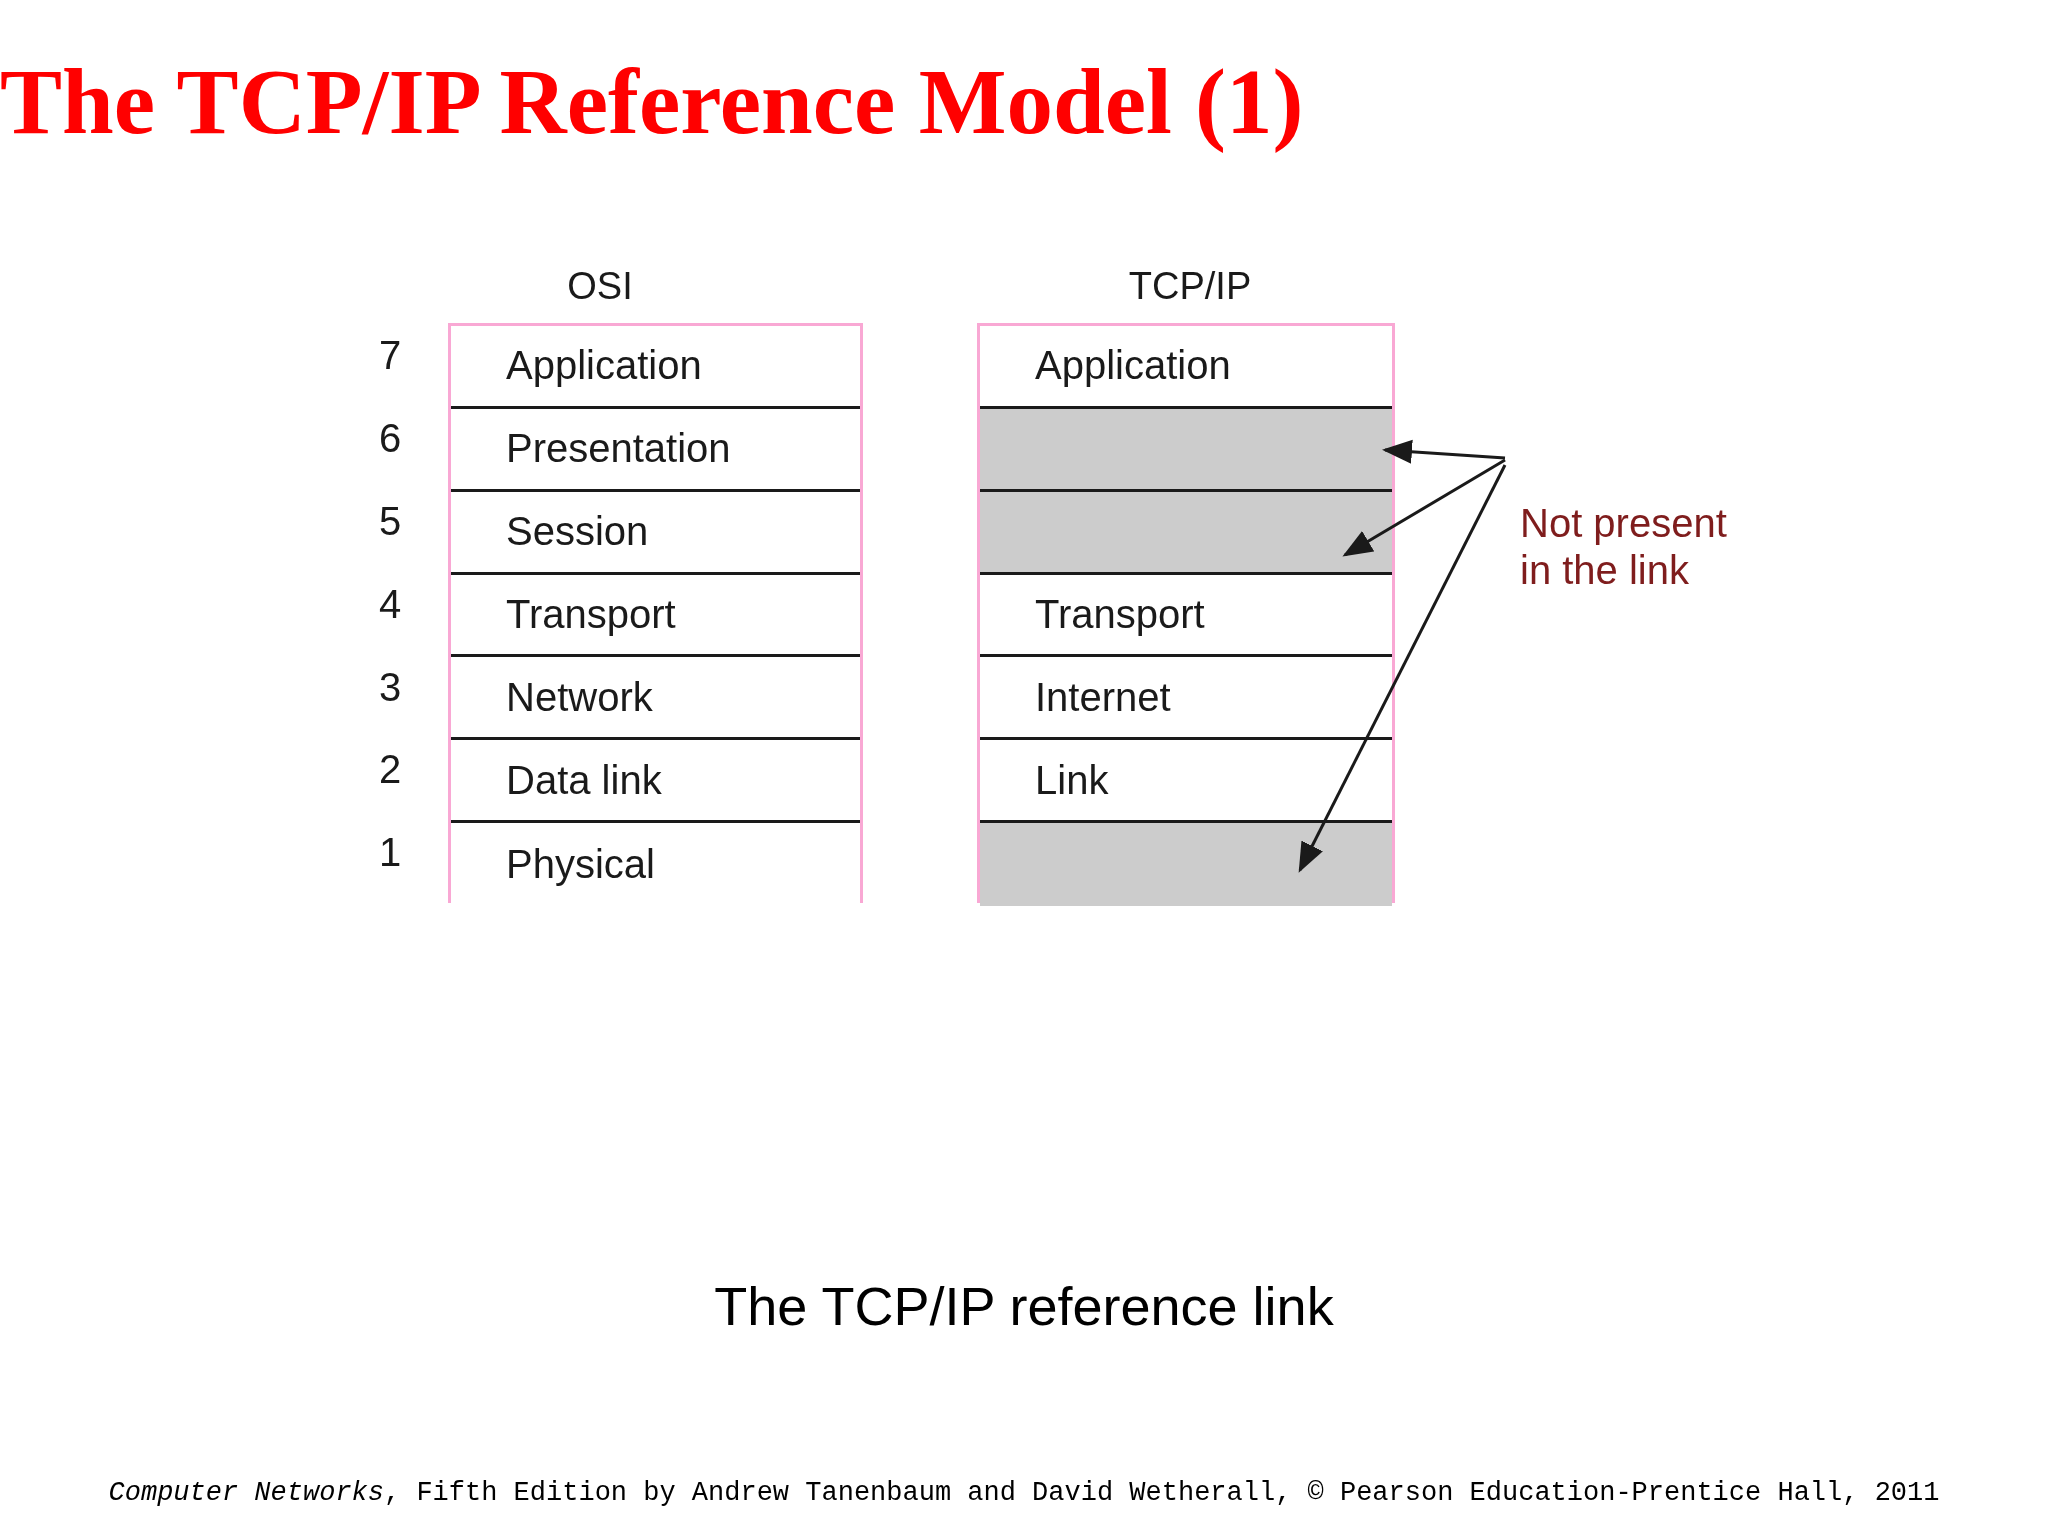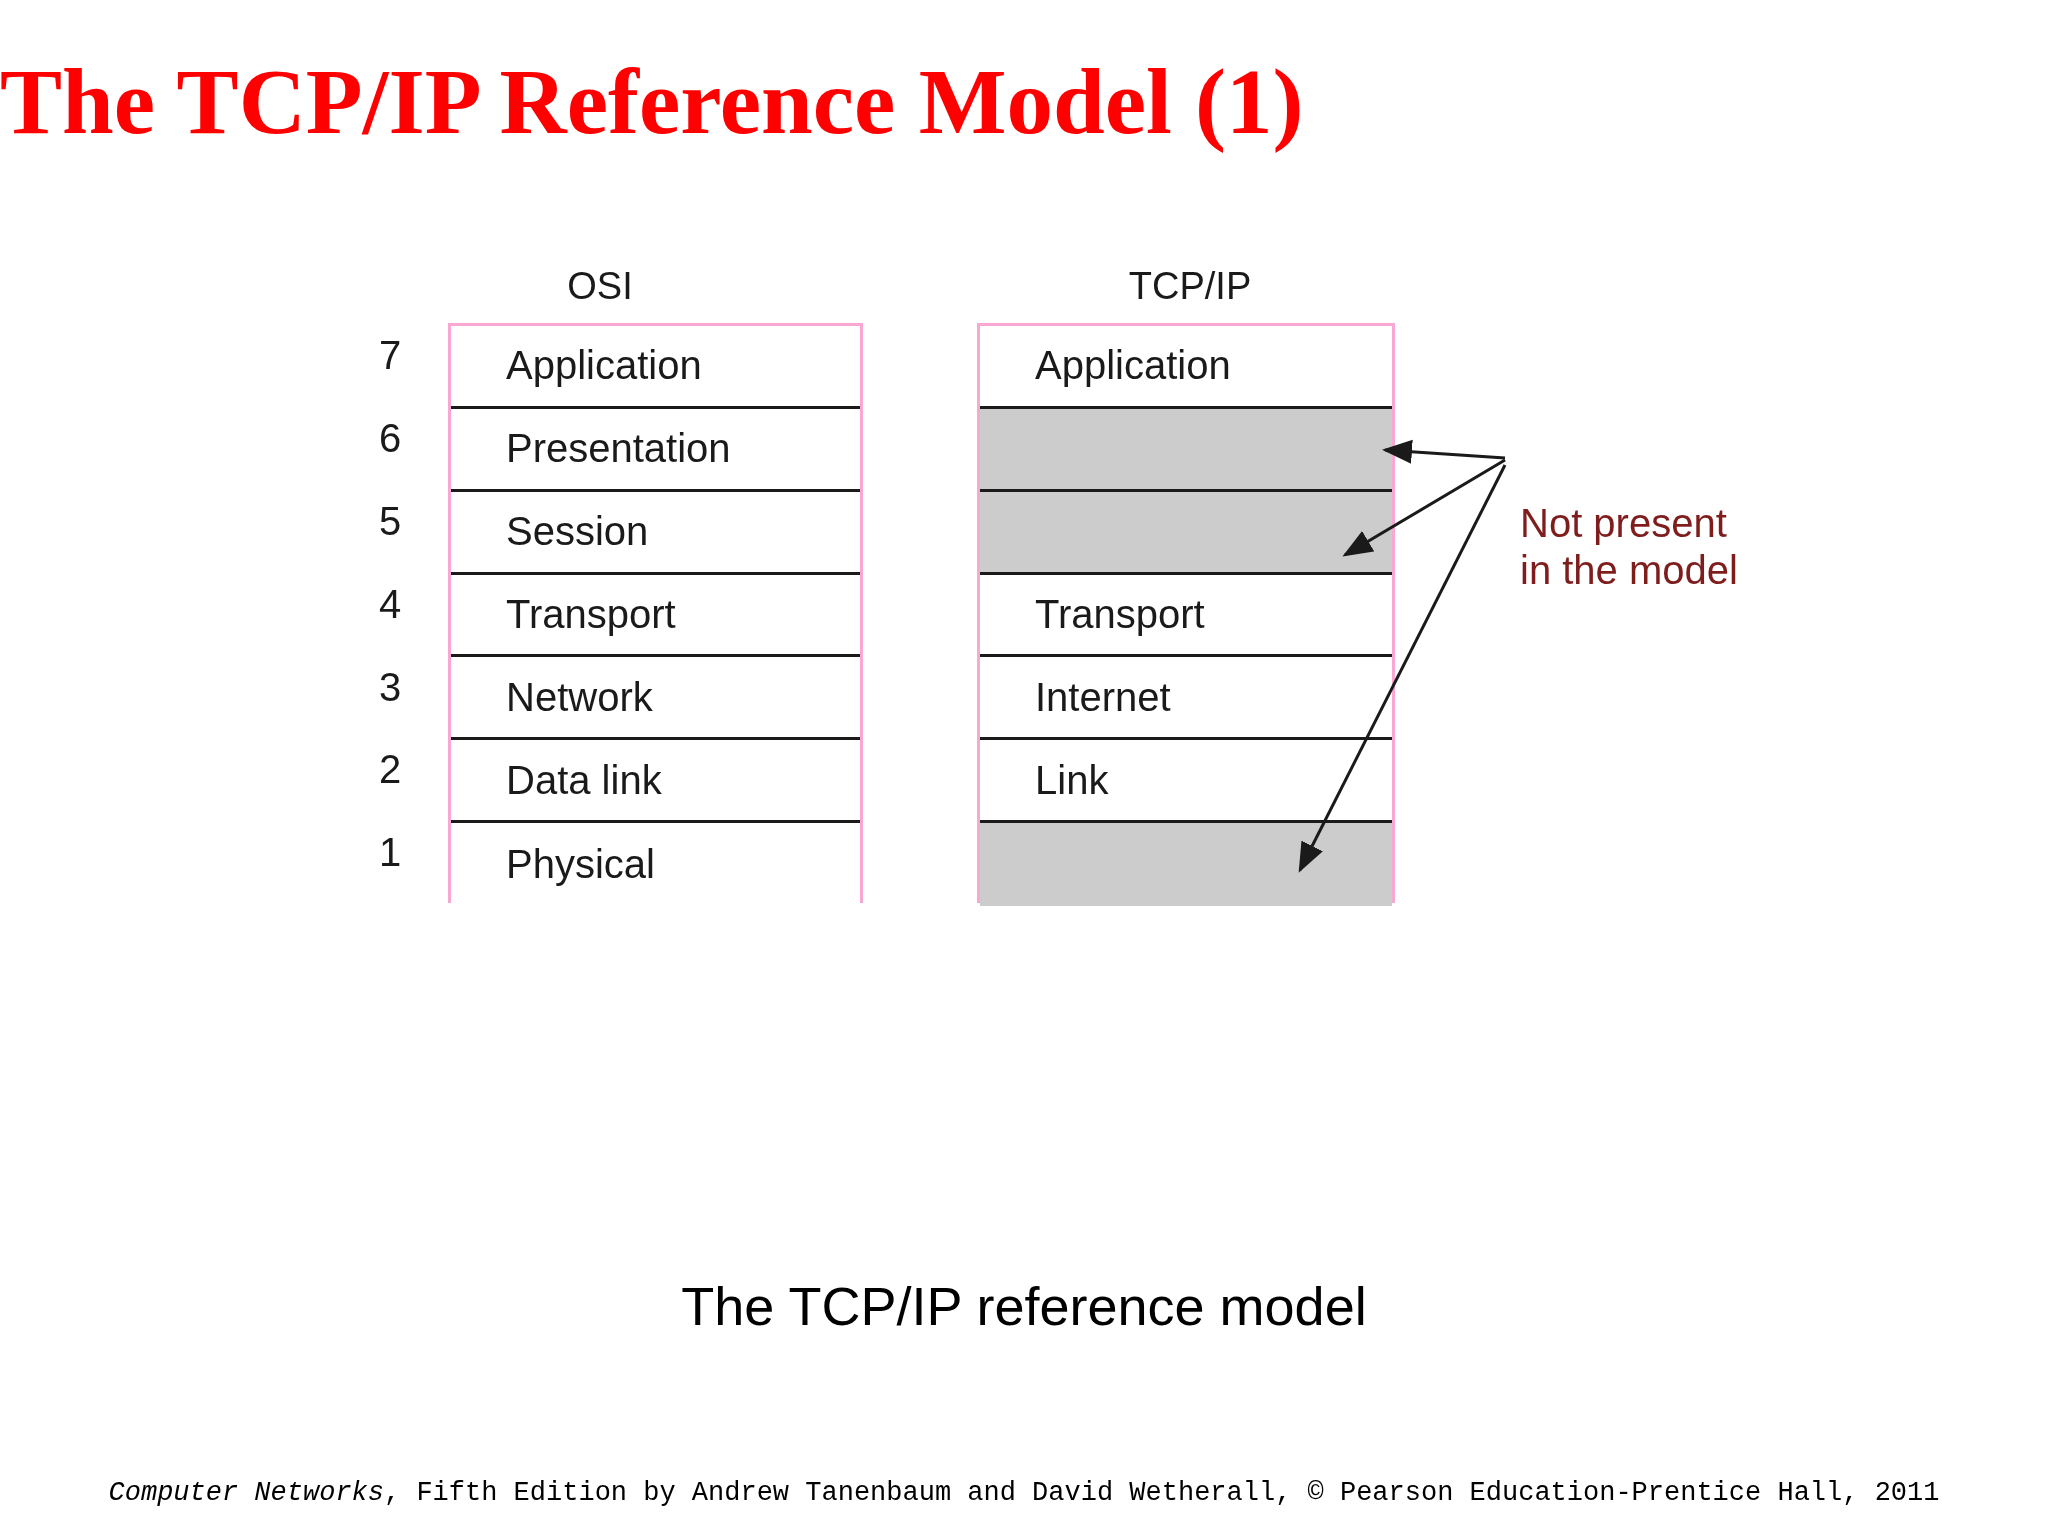--- a/index.html
+++ b/index.html
@@ -202,20 +202,20 @@
     </defs>
     <g stroke="#1a1a1a" stroke-width="3" fill="none" marker-end="url(#ah)">
       <path d="M1505,203 L1385,195"></path>
       <path d="M1505,205 L1345,300"></path>
       <path d="M1505,210 L1300,615"></path>
     </g>
   </svg>
 
   <div id="annotation">
     <div>Not present</div>
-    <div>in the model</div>
+    <div>in the link</div>
   </div>
 
 </div>
 
-<div id="caption">The TCP/IP reference model</div>
+<div id="caption">The TCP/IP reference link</div>
 
 <div id="footer"><span class="ital">Computer Networks</span><span>, Fifth Edition by Andrew Tanenbaum and David Wetherall, ©  Pearson Education-Prentice Hall, 2011</span></div>
 
 </body></html>

